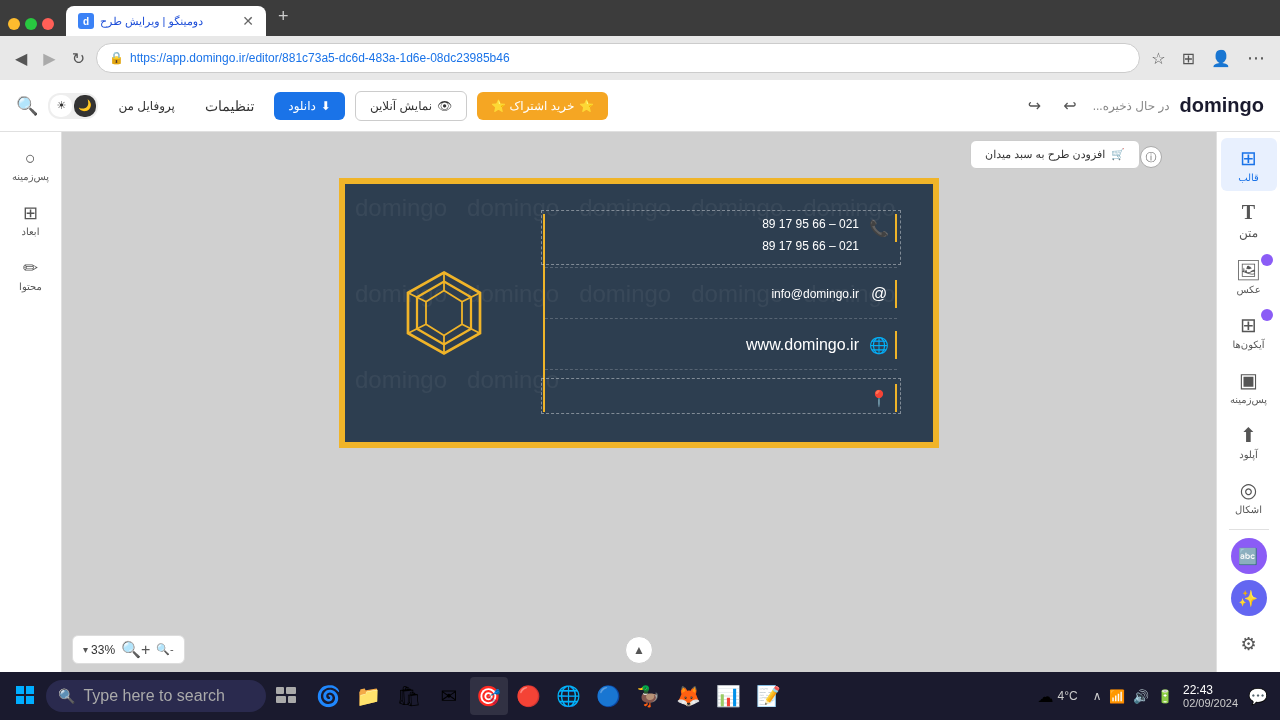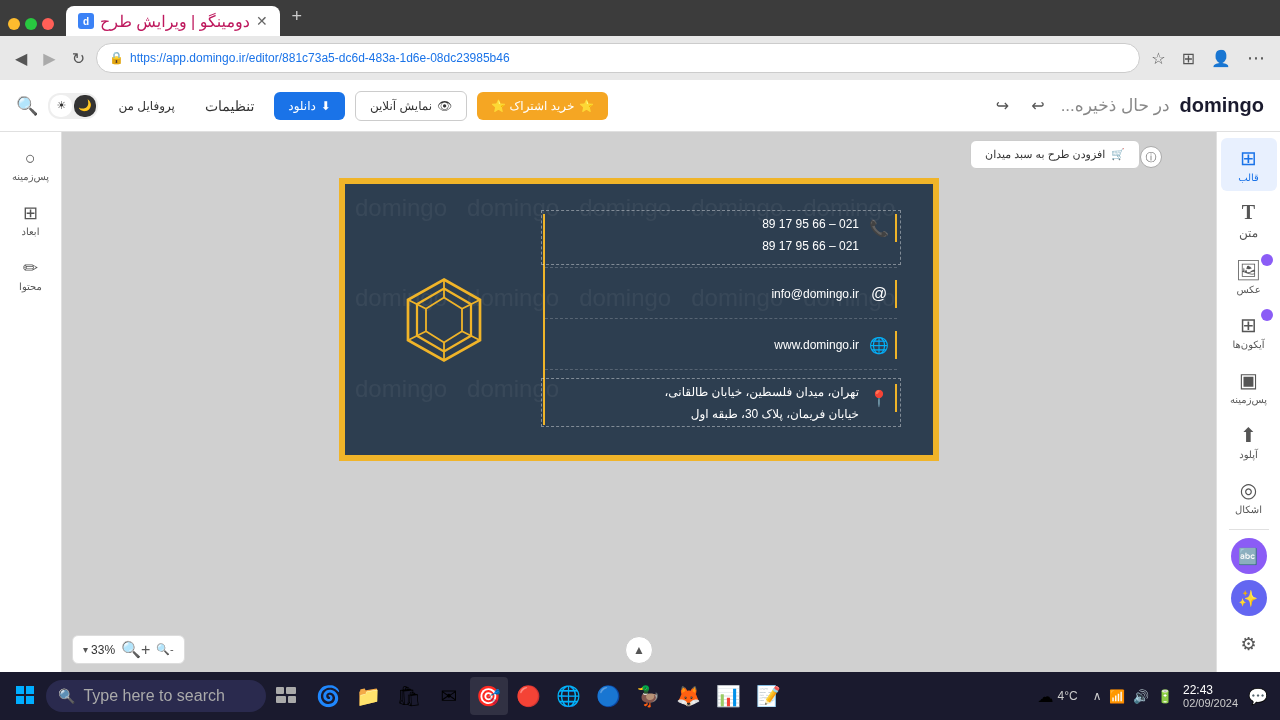--- a/index.html
+++ b/index.html
@@ -11,21 +11,21 @@
 <body>
 
 <div style="background:#3c3c3c; height:36px; display:flex; align-items:flex-end; padding:0 8px; gap:4px;">
   <div style="display:flex; gap:5px; align-items:center; padding-bottom:6px; margin-right:8px;">
     <button style="background:#febc2e; width:12px; height:12px; border-radius:50%; border:none; cursor:pointer;"></button>
     <button style="background:#28c840; width:12px; height:12px; border-radius:50%; border:none; cursor:pointer;"></button>
     <button style="background:#ff5f57; width:12px; height:12px; border-radius:50%; border:none; cursor:pointer;"></button>
   </div>
   <div style="background:white; border-radius:8px 8px 0 0; padding:0 12px; height:30px; display:flex; align-items:center; gap:6px; min-width:200px;">
     <div style="width:16px; height:16px; background:#3b82f6; border-radius:3px; display:flex; align-items:center; justify-content:center; color:white; font-size:10px; font-weight:bold;">d</div>
-    <span style="font-size:16px; color:#be185d; font-family:Tahoma,sans-serif;">دومینگو | ویرایش طرح</span>
+    <span style="font-size:11px; color:#1d4ed8; font-family:Tahoma,sans-serif;">دومینگو | ویرایش طرح</span>
     <button style="background:none; border:none; color:#666; font-size:14px; cursor:pointer; margin-left:auto;">✕</button>
   </div>
   <div style="background:none; border:none; color:#ccc; font-size:18px; cursor:pointer; padding:0 8px; align-self:center; padding-bottom:4px;">+</div>
 </div>
 
 <div style="background:#e8e8e8; height:44px; display:flex; align-items:center; padding:0 10px; gap:6px;">
   <button style="background:none; border:none; color:#555; font-size:16px; cursor:pointer; padding:4px 5px; border-radius:4px;">◀</button>
   <button style="background:none; border:none; color:#aaa; font-size:16px; cursor:pointer; padding:4px 5px; border-radius:4px;">▶</button>
   <button style="background:none; border:none; color:#555; font-size:16px; cursor:pointer; padding:4px 5px; border-radius:4px;">↻</button>
   <div style="flex:1; height:30px; border:1px solid #ccc; border-radius:15px; background:white; display:flex; align-items:center; padding:0 12px; gap:6px;">
@@ -37,21 +37,21 @@
   <button style="background:none; border:none; color:#555; font-size:16px; cursor:pointer; padding:4px 5px;">👤</button>
   <button style="background:none; border:none; color:#555; font-size:18px; cursor:pointer; padding:4px 5px;">⋯</button>
 </div>
 
 <div style="background:white; height:52px; display:flex; align-items:center; padding:0 16px; border-bottom:1px solid #e0e0e0; direction:rtl; gap:10px;">
 
   <div style="display:flex; align-items:center; gap:4px;">
     <span style="font-size:20px; font-weight:700; color:#1a1a2e; font-family:Arial,sans-serif;">domingo</span>
   </div>
 
-  <div style="display:flex; align-items:center; gap:6px; font-size:17px; color:#888; font-family:Tahoma,sans-serif;">
+  <div style="display:flex; align-items:center; gap:6px; font-size:12px; color:#888; font-family:Tahoma,sans-serif;">
     <span>در حال ذخیره...</span>
   </div>
   <button style="background:none; border:none; cursor:pointer; font-size:16px; color:#555; padding:4px 6px;">↩</button>
   <button style="background:none; border:none; cursor:pointer; font-size:16px; color:#555; padding:4px 6px;">↪</button>
 
   <div style="flex:1;"></div>
 
   <button style="background:#f5a623; color:white; border:none; border-radius:6px; padding:7px 14px; font-size:12px; cursor:pointer; display:flex; align-items:center; gap:5px; font-family:Tahoma,sans-serif;">
     <span>⭐</span>
     <span>خرید اشتراک ⭐</span>
@@ -154,30 +154,26 @@
             </div>
           </div>
 
           <div style="display:flex; align-items:center; gap:10px; padding-bottom:10px; border-bottom:1px dashed rgba(255,255,255,0.2);">
             <div style="width:28px; height:28px; display:flex; align-items:center; justify-content:center; color:white; font-size:16px; flex-shrink:0; border-right:2px solid #f0b429; padding-right:6px;">@</div>
             <div style="color:white; font-size:12px; text-align:right; font-family:Arial,sans-serif;">info@domingo.ir</div>
           </div>
 
           <div style="display:flex; align-items:center; gap:10px; padding-bottom:10px; border-bottom:1px dashed rgba(255,255,255,0.2);">
             <div style="width:28px; height:28px; display:flex; align-items:center; justify-content:center; color:white; font-size:16px; flex-shrink:0; border-right:2px solid #f0b429; padding-right:6px;">🌐</div>
-            <div style="color:white; font-size:12px; text-align:right; font-family:Arial,sans-serif;">www.domingo.ir</div>
+            <div style="color:white; font-size:16px; text-align:right; font-family:Arial,sans-serif;">www.domingo.ir</div>
           </div>
 
           <div style="display:flex; align-items:flex-start; gap:10px; position:relative;">
             <div style="position:absolute; top:-4px; left:-4px; right:-4px; bottom:-2px; border:1.5px dashed rgba(255,255,255,0.4); pointer-events:none;"></div>
             <div style="width:28px; height:28px; display:flex; align-items:center; justify-content:center; color:white; font-size:16px; flex-shrink:0; border-right:2px solid #f0b429; padding-right:6px; margin-top:2px;">📍</div>
-            <div style="color:white; font-size:12px; line-height:1.8; text-align:right; font-family:Tahoma,sans-serif;">
-              <div>تهران، میدان فلسطین، خیابان طالقانی،</div>
-              <div>خیابان فریمان، پلاک 30، طبقه اول</div>
-            </div>
           </div>
 
         </div>
       </div>
     </div>
 
     <div style="position:absolute; bottom:8px; left:10px; display:flex; align-items:center; gap:6px; background:white; border-radius:6px; padding:4px 10px; border:1px solid #ddd;">
       <div style="display:flex; align-items:center; gap:3px; cursor:pointer;">
         <span style="font-size:10px; color:#555;">▾</span>
         <span style="font-size:12px; color:#333;">33%</span>

